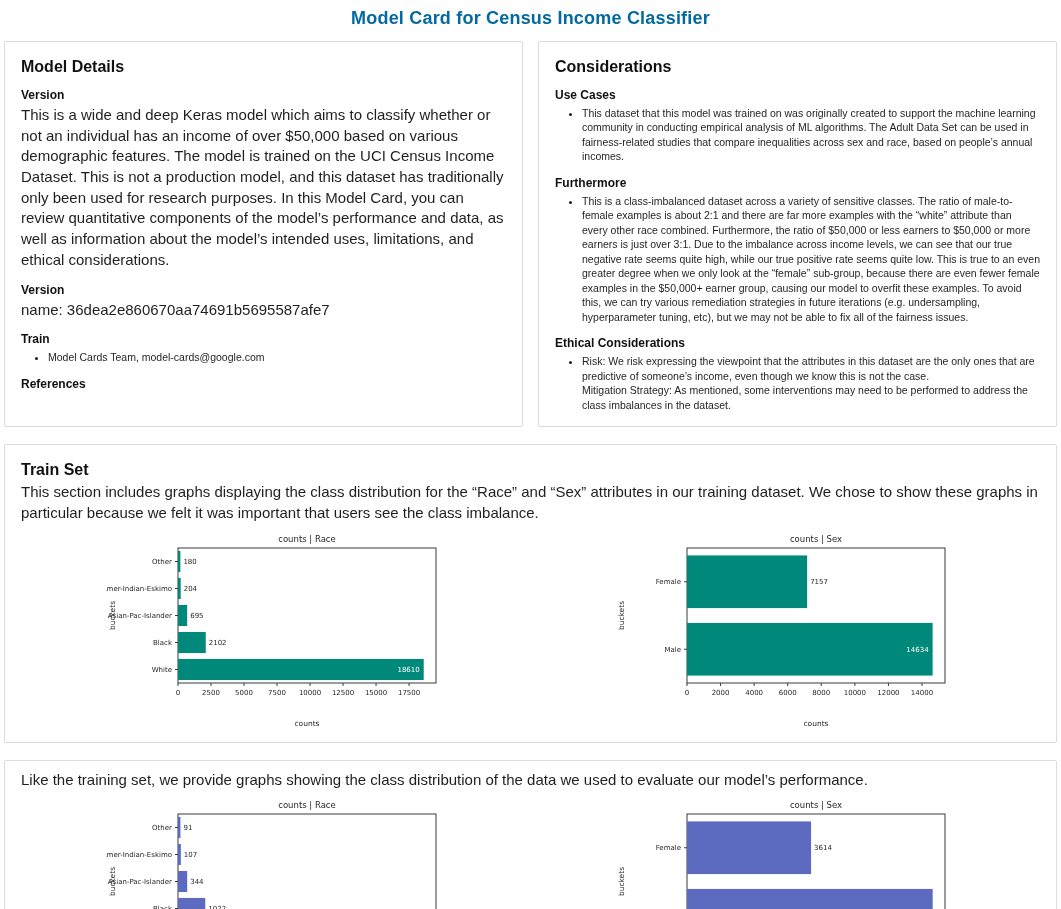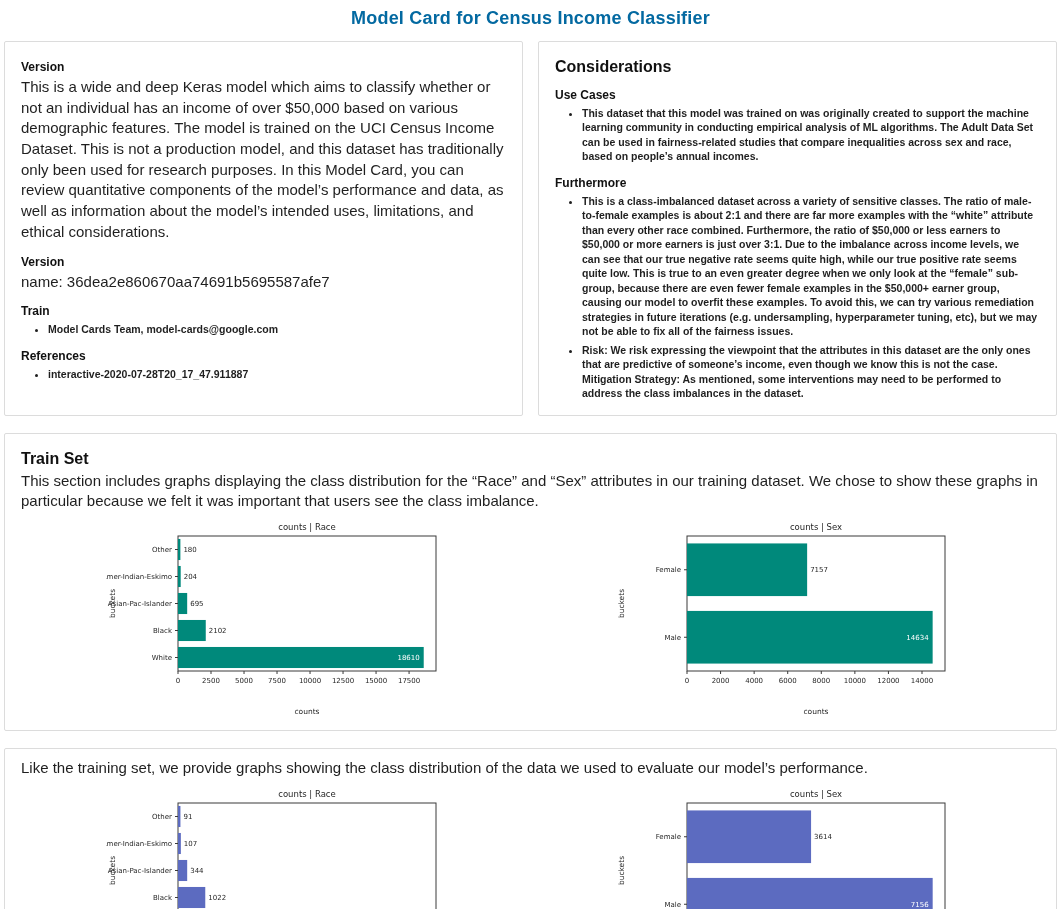--- a/index.html
+++ b/index.html
@@ -15,57 +15,56 @@
   .card{
     border:1px solid #dcdcdc;border-radius:2px;background:#fff;
     padding:6px 16px 12px;box-sizing:border-box;
   }
   .half{flex:1;min-height:308px;}
   .full{margin:17px 4px 0;}
   h2{font-size:16px;margin:10px 0 0;color:#111;}
   h3{font-size:12px;margin:12px 0 3px;color:#111;}
   p.body-text{font-size:15px;line-height:1.38;margin:3px 0 0;}
   ul{margin:4px 0 0;padding-left:27px;}
-  li{font-size:10.5px;line-height:1.38;white-space:pre-line;margin:0 0 2px;font-weight:bold;}
+  li{font-size:10.5px;line-height:1.38;white-space:pre-line;margin:0 0 2px;}
   .charts{display:flex;margin-top:8px;}
   .chart-slot{flex:1;display:flex;justify-content:center;}
   svg text{font-family:"DejaVu Sans","Liberation Sans",sans-serif;}
 </style>
 </head>
 <body>
 
 <h1 class="page-title">Model Card for Census Income Classifier</h1>
 
 <div class="row">
 
   <div class="card half">
+    <h2>Model Details</h2>
     <h3>Version</h3>
     <p class="body-text">This is a wide and deep Keras model which aims to classify whether or not an individual has an income of over $50,000 based on various demographic features. The model is trained on the UCI Census Income Dataset. This is not a production model, and this dataset has traditionally only been used for research purposes. In this Model Card, you can review quantitative components of the model’s performance and data, as well as information about the model’s intended uses, limitations, and ethical considerations.</p>
     <h3>Version</h3>
     <p class="body-text">name: 36dea2e860670aa74691b5695587afe7</p>
     <h3>Train</h3>
     <ul>
       <li>Model Cards Team, model-cards@google.com</li>
     </ul>
     <h3>References</h3>
-    <ul>
-      <li>interactive-2020-07-28T20_17_47.911887</li>
-    </ul>
   </div>
 
   <div class="card half">
     <h2>Considerations</h2>
     <h3>Use Cases</h3>
     <ul>
       <li>This dataset that this model was trained on was originally created to support the machine learning community in conducting empirical analysis of ML algorithms. The Adult Data Set can be used in fairness-related studies that compare inequalities across sex and race, based on people’s annual incomes.</li>
     </ul>
     <h3>Furthermore</h3>
     <ul>
       <li>This is a class-imbalanced dataset across a variety of sensitive classes. The ratio of male-to-female examples is about 2:1 and there are far more examples with the “white” attribute than every other race combined. Furthermore, the ratio of $50,000 or less earners to $50,000 or more earners is just over 3:1. Due to the imbalance across income levels, we can see that our true negative rate seems quite high, while our true positive rate seems quite low. This is true to an even greater degree when we only look at the “female” sub-group, because there are even fewer female examples in the $50,000+ earner group, causing our model to overfit these examples. To avoid this, we can try various remediation strategies in future iterations (e.g. undersampling, hyperparameter tuning, etc), but we may not be able to fix all of the fairness issues.</li>
     </ul>
+    <h3>Ethical Considerations</h3>
     <ul>
       <li>Risk: We risk expressing the viewpoint that the attributes in this dataset are the only ones that are predictive of someone’s income, even though we know this is not the case.
 Mitigation Strategy: As mentioned, some interventions may need to be performed to address the class imbalances in the dataset.</li>
     </ul>
   </div>
 
 </div>
 
 <div class="card full">
   <h2>Train Set</h2>

